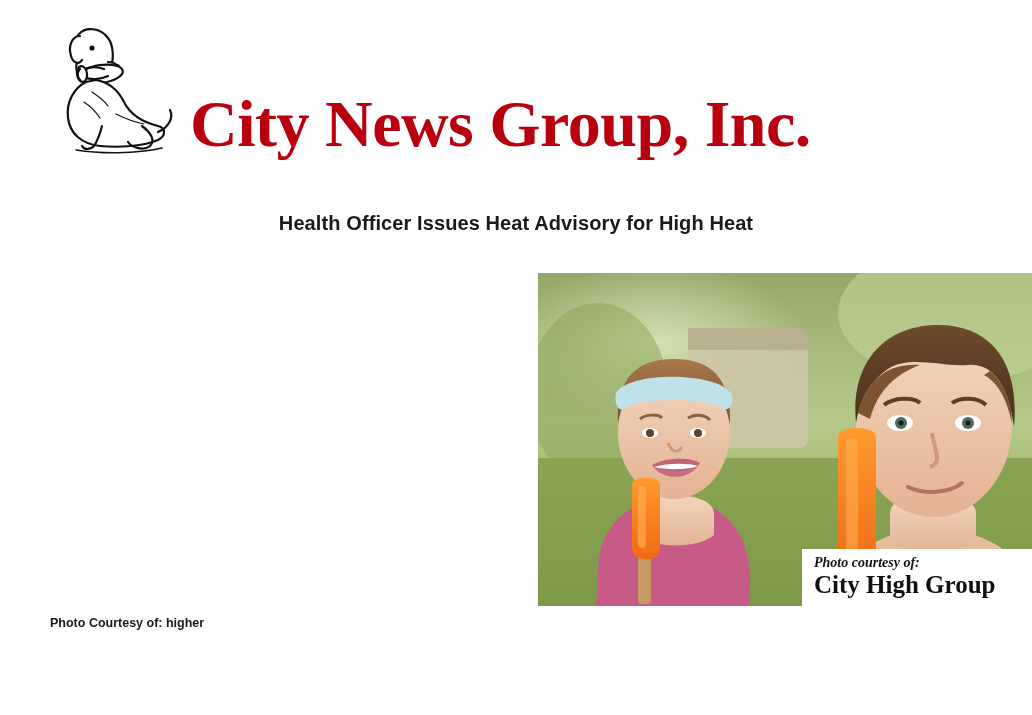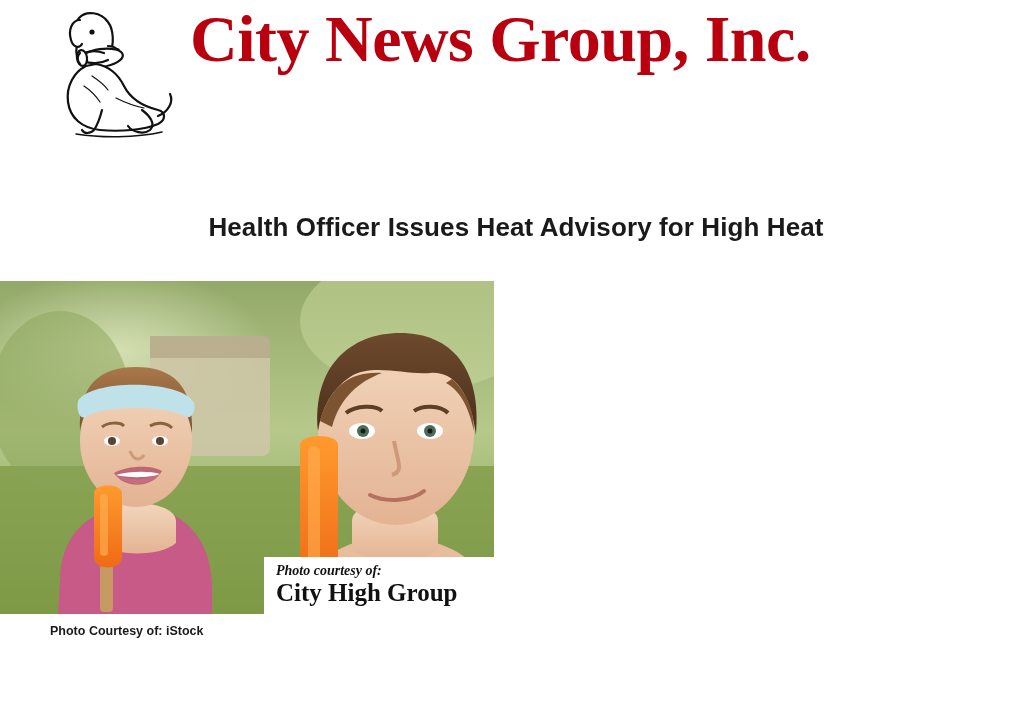--- a/index.html
+++ b/index.html
@@ -18,55 +18,55 @@
 
   
   .masthead {
     position: relative;
     height: 170px;
     padding: 0;
   }
   .logo-wrap {
     position: absolute;
     left: 46px;
-    top: 6px;
+    top: 22px;
     display: flex;
-    align-items: flex-start;
+    align-items: flex-end;
   }
   .dog-mark {
     width: 130px;
     height: 135px;
     flex: 0 0 130px;
   }
   .paper-name {
     font-family: "Liberation Serif", serif;
     font-weight: bold;
     font-size: 66px;
     line-height: 1;
     color: #b9000f;
     letter-spacing: -0.5px;
     margin-left: 14px;
     white-space: nowrap;
   }
 
   
   .headline {
     text-align: center;
-    font-size: 26px;
+    font-size: 20px;
     font-weight: bold;
     color: #1a1a1a;
     margin: 42px 0 0 0;
     letter-spacing: 0.1px;
   }
 
   
   .photo-area {
     margin-top: 38px;
     display: flex;
-    justify-content: flex-start;
+    justify-content: flex-end;
   }
   .photo {
     position: relative;
     width: 494px;
     height: 333px;
     overflow: hidden;
     background: #6d8a3a;
   }
   .photo svg {
     display: block;
@@ -254,14 +254,14 @@
     </svg>
 
     <div class="photo-credit-box">
       <div class="small">Photo courtesy of:</div>
       <div class="big">City High Group</div>
     </div>
   </div>
 </div>
 
 <div class="article-text">
-  <p class="photo-courtesy">Photo Courtesy of: iStock</p>
+  <p class="photo-courtesy">Photo Courtesy of: higher</p>
 </div>
 
 </body></html>

